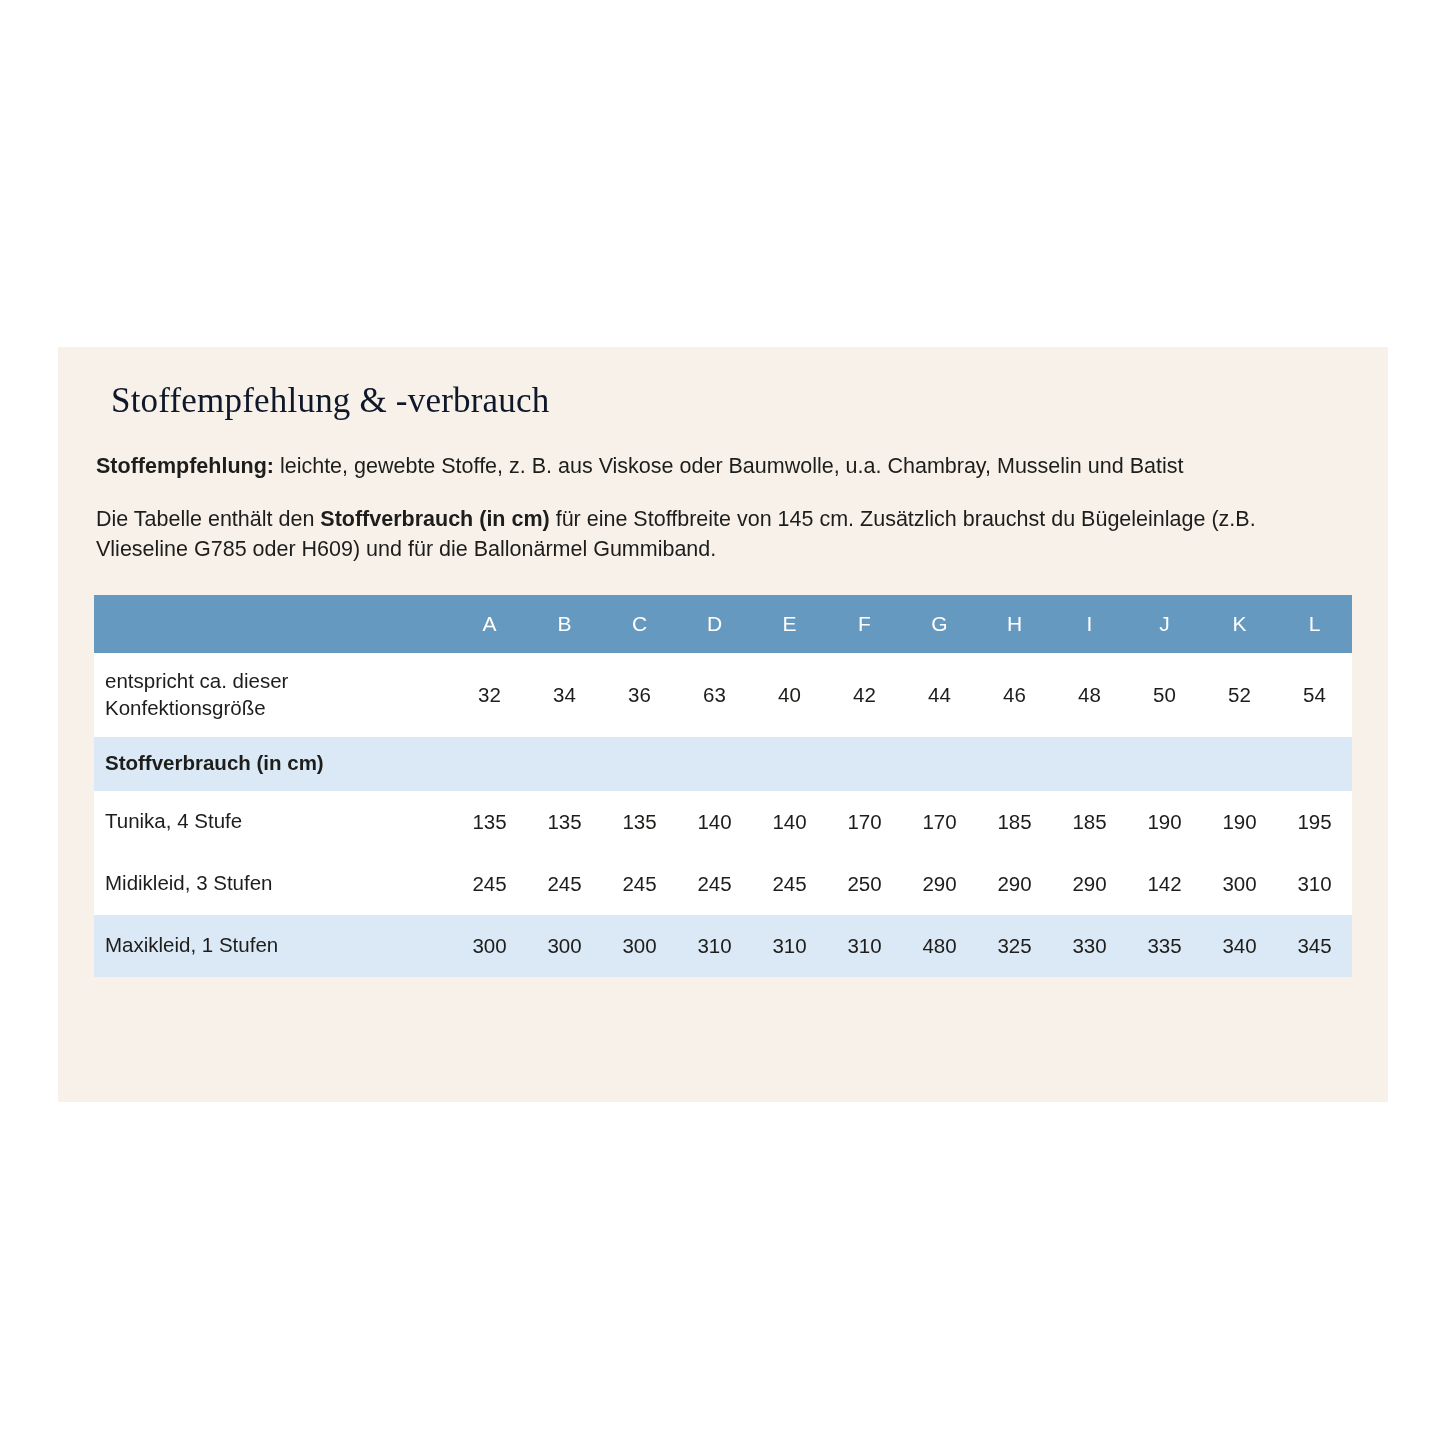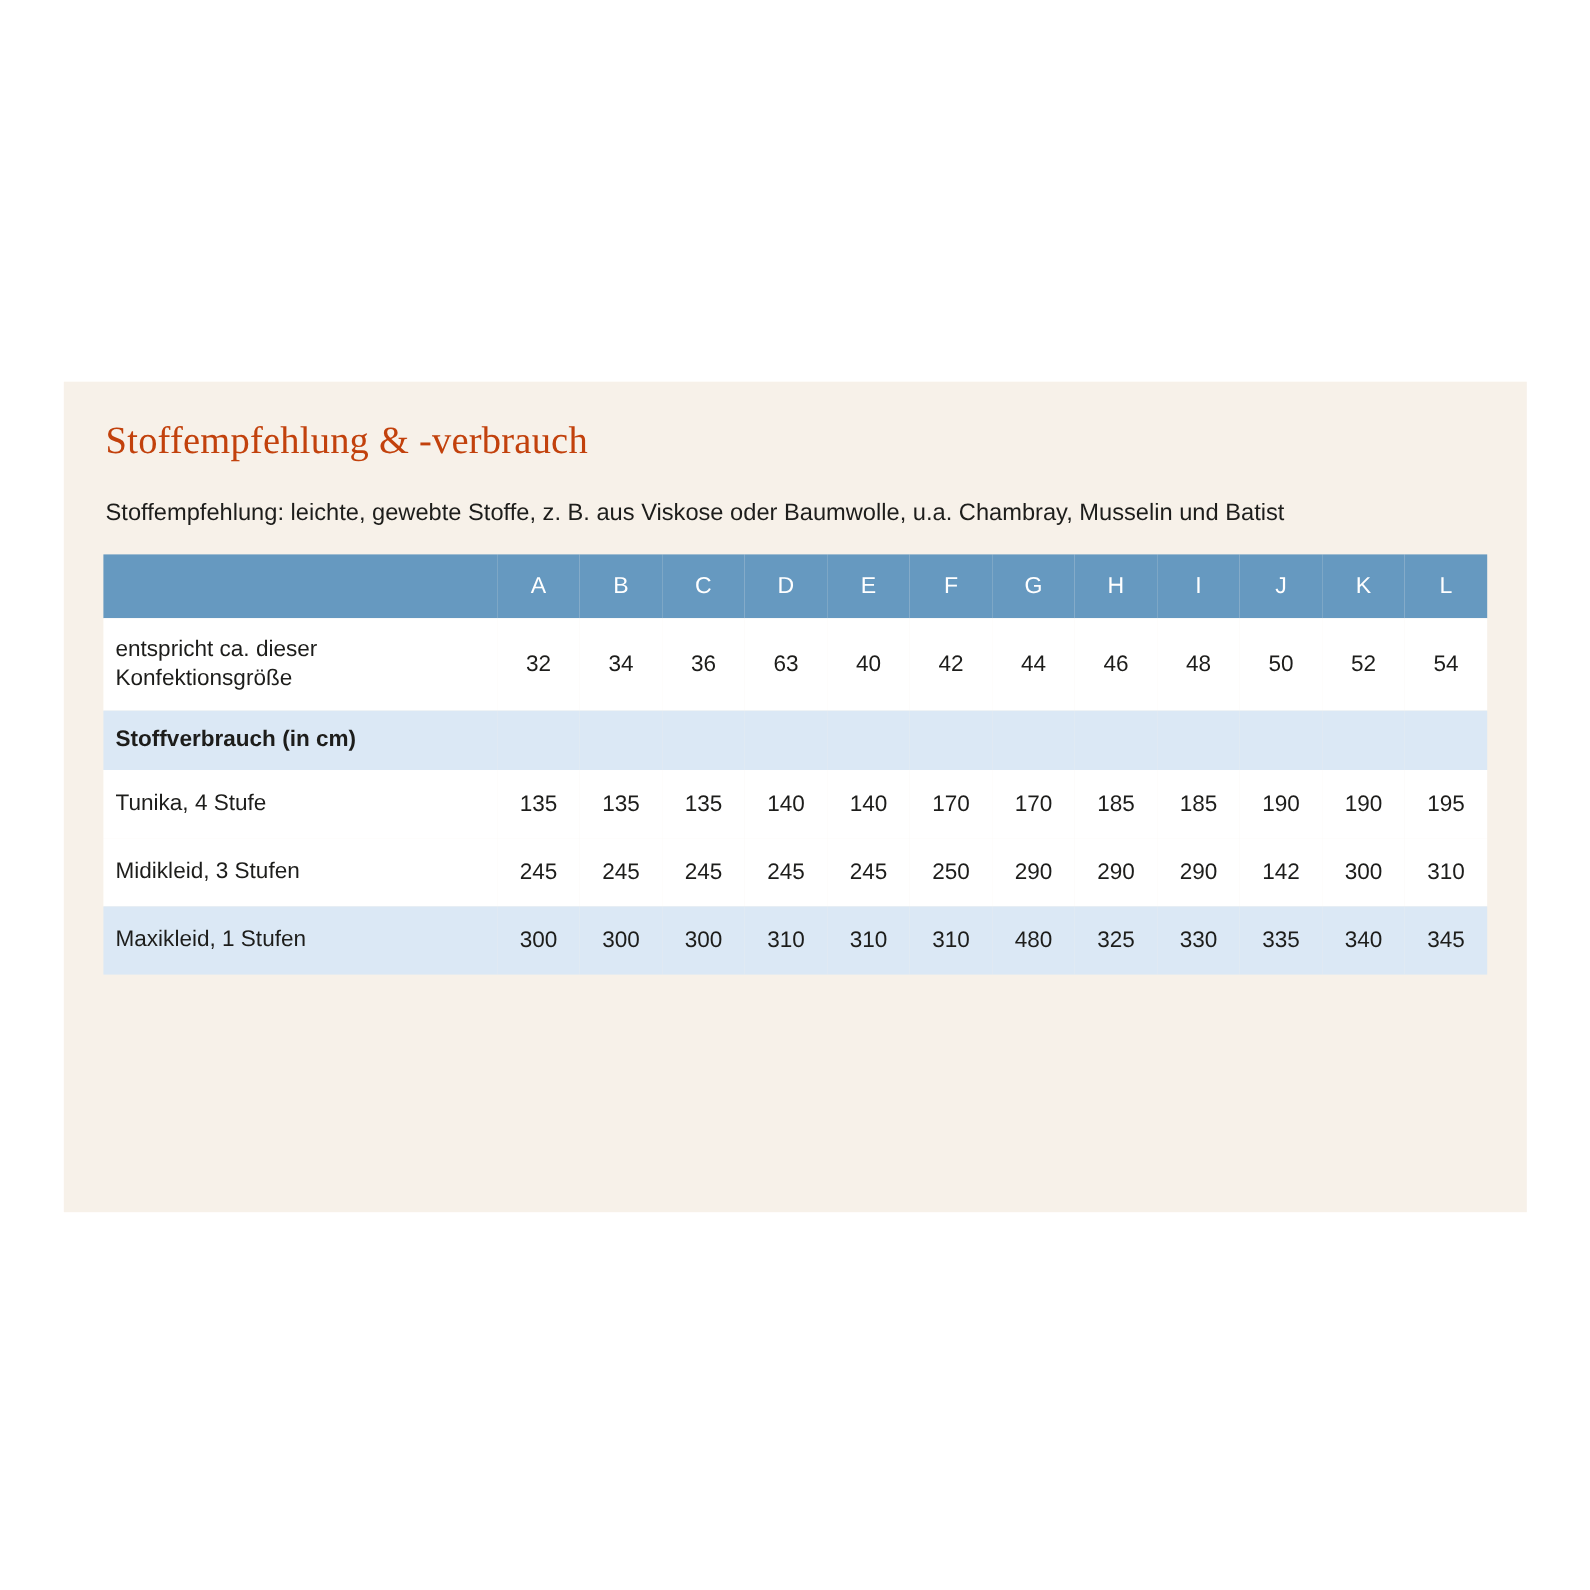--- a/index.html
+++ b/index.html
@@ -22,35 +22,35 @@
     height: 755px;
     background: #f7f1e9;
     box-sizing: border-box;
     padding: 34px 36px 0 36px;
   }
   .title {
     font-family: "Liberation Serif", serif;
     font-size: 35px;
     font-weight: 400;
     letter-spacing: 0.2px;
-    color: #c2410c;
-    margin: 0 0 30px 2px;
+    color: #0f172a;
+    margin: 0 0 30px 17px;
   }
   .para {
     font-size: 21.5px;
     line-height: 1.42;
     color: #1d1d1b;
     margin: 0 0 22px 2px;
   }
   .para.second {
     margin-bottom: 30px;
     max-width: 1180px;
   }
   .para b {
-    font-weight: 400;
+    font-weight: 700;
   }
 
   table.fabric {
     border-collapse: collapse;
     width: 1258px;
     table-layout: fixed;
     font-size: 20.5px;
   }
   table.fabric th, table.fabric td {
     padding: 0;
@@ -96,20 +96,21 @@
 </style>
 </head>
 <body>
 
 <div class="page">
 
   <h1 class="title">Stoffempfehlung &amp; -verbrauch</h1>
 
   <p class="para"><b>Stoffempfehlung:</b><span> leichte, gewebte Stoffe, z. B. aus Viskose oder Baumwolle, u.a. Chambray, Musselin und Batist</span></p>
 
+  <p class="para second"><span>Die Tabelle enthält den </span><b>Stoffverbrauch (in cm)</b><span> für eine Stoffbreite von 145 cm. Zusätzlich brauchst du Bügeleinlage (z.B. Vlieseline G785 oder H609) und für die Ballonärmel Gummiband.</span></p>
 
   <table class="fabric">
     <colgroup>
       <col class="label">
       <col class="size">
         <col class="size">
         <col class="size">
         <col class="size">
       <col class="size">
         <col class="size">

